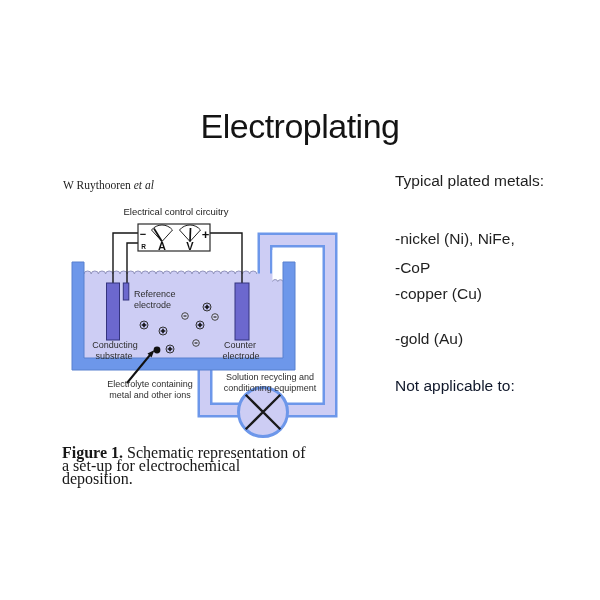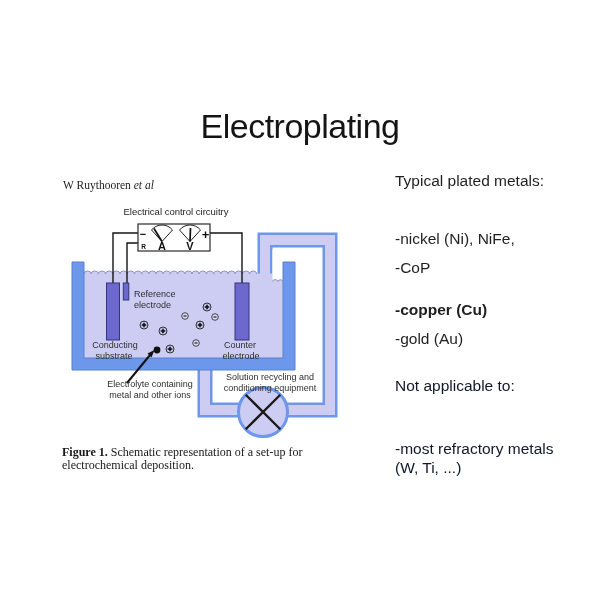--- a/index.html
+++ b/index.html
@@ -5,21 +5,21 @@
   html,body{margin:0;padding:0;background:#ffffff;}
   .canvas{position:relative;width:600px;height:600px;background:#ffffff;overflow:hidden;
           font-family:"Liberation Sans",sans-serif;}
   .title{position:absolute;left:0;right:0;top:106px;text-align:center;
          font-size:34px;line-height:40px;letter-spacing:-0.5px;color:#141414;}
   .attribution{position:absolute;left:63px;top:179px;font-family:"Liberation Serif",serif;
          font-size:11.5px;color:#1c1c1c;text-align:right;}
   .attribution em{font-style:italic;}
   .diagram{position:absolute;left:60px;top:195px;width:290px;height:250px;}
   .caption{position:absolute;left:62px;top:446px;width:252px;font-family:"Liberation Serif",serif;
-         font-size:12px;line-height:13px;color:#171717;}
+         font-size:16px;line-height:13px;color:#171717;}
   .rc{position:absolute;font-size:15.5px;line-height:19px;white-space:nowrap;}
   .rc.dark{color:#1f1f1f;}
   .rc.red{color:#0f172a;}
   .rc.wrap{white-space:normal;width:172px;}
   .svg-label{font-family:"Liberation Sans",sans-serif;font-size:9px;fill:#2e2e2e;}
   .svg-circuit{font-family:"Liberation Sans",sans-serif;font-size:9.5px;fill:#1d1d1d;}
   .meter-letter{font-family:"Liberation Sans",sans-serif;font-size:11px;font-weight:bold;fill:#111;}
   .terminal{font-family:"Liberation Sans",sans-serif;font-weight:bold;fill:#111;}
 </style>
 </head>
@@ -120,18 +120,17 @@
   </svg>
 
   <div class="caption">
     <b>Figure 1.</b>
     <span>Schematic representation of a set-up for electrochemical deposition.</span>
   </div>
 
   <div class="rc dark" style="left:395px;top:171px;">Typical plated metals:</div>
   <div class="rc dark" style="left:395px;top:229px;">-nickel (Ni), NiFe,</div>
   <div class="rc dark" style="left:395px;top:258px;">-CoP</div>
-  <div class="rc dark" style="left:395px;top:300px;font-weight:bold;">-copper (Cu)</div>
+  <div class="rc dark" style="left:395px;top:284px;">-copper (Cu)</div>
   <div class="rc dark" style="left:395px;top:319px;margin-top:10px;">-gold (Au)</div>
   <div class="rc red" style="left:395px;top:376px;">Not applicable to:</div>
-  <div class="rc red wrap" style="left:395px;top:439px;">-most refractory metals (W, Ti, ...)</div>
 
 </div>
 
 </body></html>

